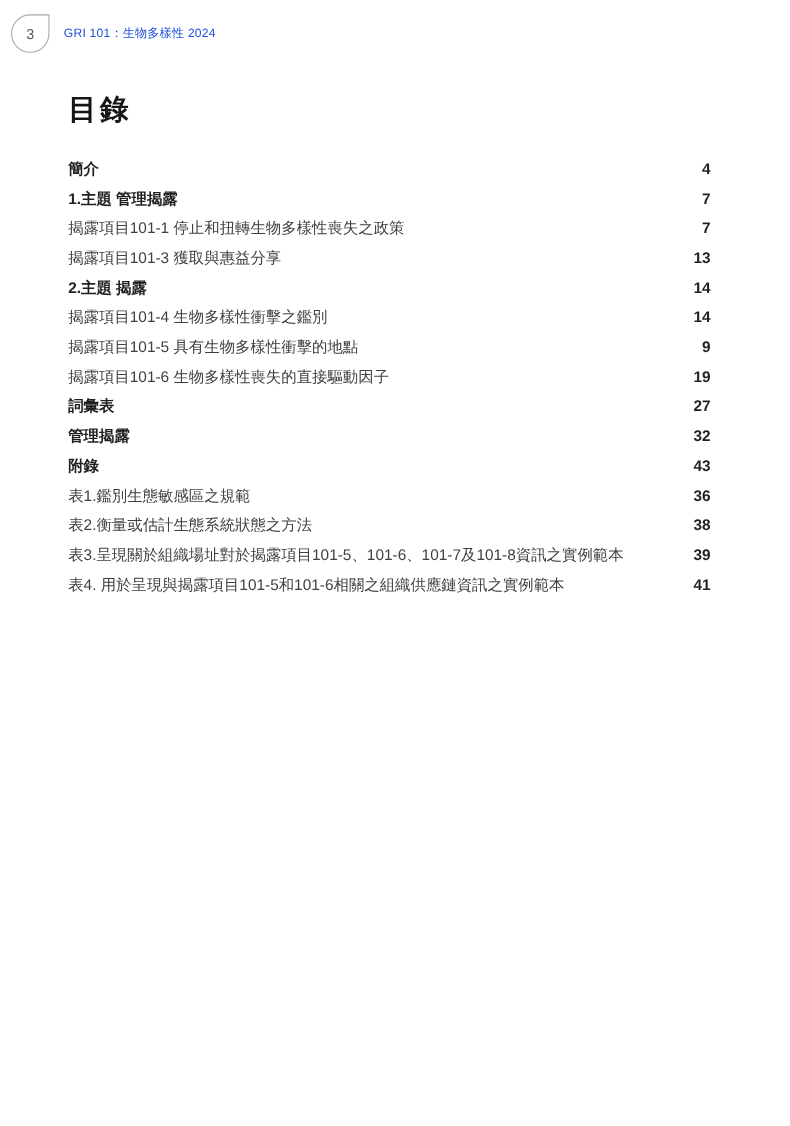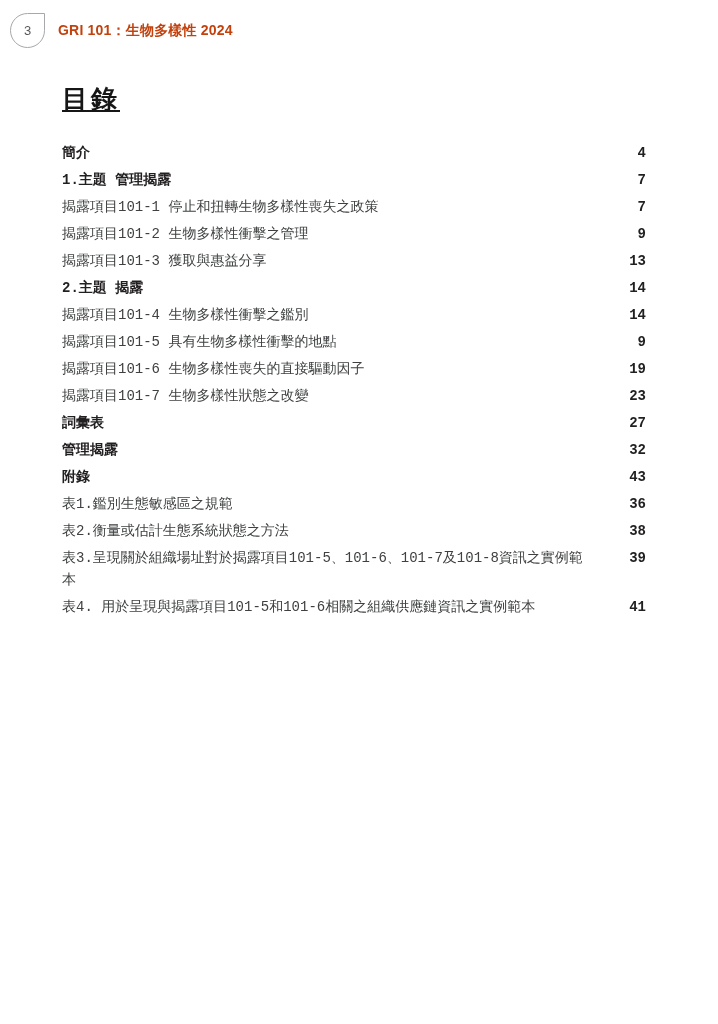--- a/index.html
+++ b/index.html
@@ -31,57 +31,54 @@
     box-sizing: border-box;
     border: 1px solid #a6a8ab;
     border-radius: 50% 0 50% 50%;
     display: flex;
     align-items: center;
     justify-content: center;
     color: #58595b;
     font-size: 13px;
   }
   .doc-title {
-    color: #c2410c;
-    font-size: 14px;
+    color: #1d4ed8;
+    font-size: 11px;
     letter-spacing: 0.2px;
-    font-weight: bold;
   }
 
   
   .content {
     position: absolute;
     top: 84px;
     left: 62px;
     width: 584px;
   }
   .toc-title {
     margin: 0 0 28px 0;
     font-size: 26px;
     line-height: 30px;
     font-weight: bold;
     letter-spacing: 3px;
     color: #161616;
-    text-decoration: underline;
   }
 
   
   .toc {
     display: block;
   }
   .toc-row {
     display: flex;
     align-items: flex-start;
     margin-bottom: 5px;
     font-size: 14px;
     line-height: 22px;
     color: #3f4041;
     cursor: pointer;
     text-decoration: none;
-    font-family: Liberation Mono, monospace;
   }
   .toc-label {
     flex: 1 1 auto;
     padding-right: 24px;
   }
   .toc-page {
     flex: 0 0 auto;
     min-width: 28px;
     text-align: right;
     font-weight: bold;
@@ -114,46 +111,38 @@
   </div>
         <div class="toc-row section">
     <span class="toc-label">1.主題 管理揭露</span>
     <span class="toc-page">7</span>
   </div>
         <div class="toc-row">
     <span class="toc-label">揭露項目101-1 停止和扭轉生物多樣性喪失之政策</span>
     <span class="toc-page">7</span>
   </div>
         <div class="toc-row">
-    <span class="toc-label">揭露項目101-2 生物多樣性衝擊之管理</span>
-    <span class="toc-page">9</span>
-  </div>
-        <div class="toc-row">
     <span class="toc-label">揭露項目101-3 獲取與惠益分享</span>
     <span class="toc-page">13</span>
   </div>
         <div class="toc-row section">
     <span class="toc-label">2.主題 揭露</span>
     <span class="toc-page">14</span>
   </div>
         <div class="toc-row">
     <span class="toc-label">揭露項目101-4 生物多樣性衝擊之鑑別</span>
     <span class="toc-page">14</span>
   </div>
         <div class="toc-row">
     <span class="toc-label">揭露項目101-5 具有生物多樣性衝擊的地點</span>
     <span class="toc-page">9</span>
   </div>
         <div class="toc-row">
     <span class="toc-label">揭露項目101-6 生物多樣性喪失的直接驅動因子</span>
     <span class="toc-page">19</span>
-  </div>
-        <div class="toc-row">
-    <span class="toc-label">揭露項目101-7 生物多樣性狀態之改變</span>
-    <span class="toc-page">23</span>
   </div>
         <div class="toc-row section">
     <span class="toc-label">詞彙表</span>
     <span class="toc-page">27</span>
   </div>
         <div class="toc-row section">
     <span class="toc-label">管理揭露</span>
     <span class="toc-page">32</span>
   </div>
         <div class="toc-row section">

